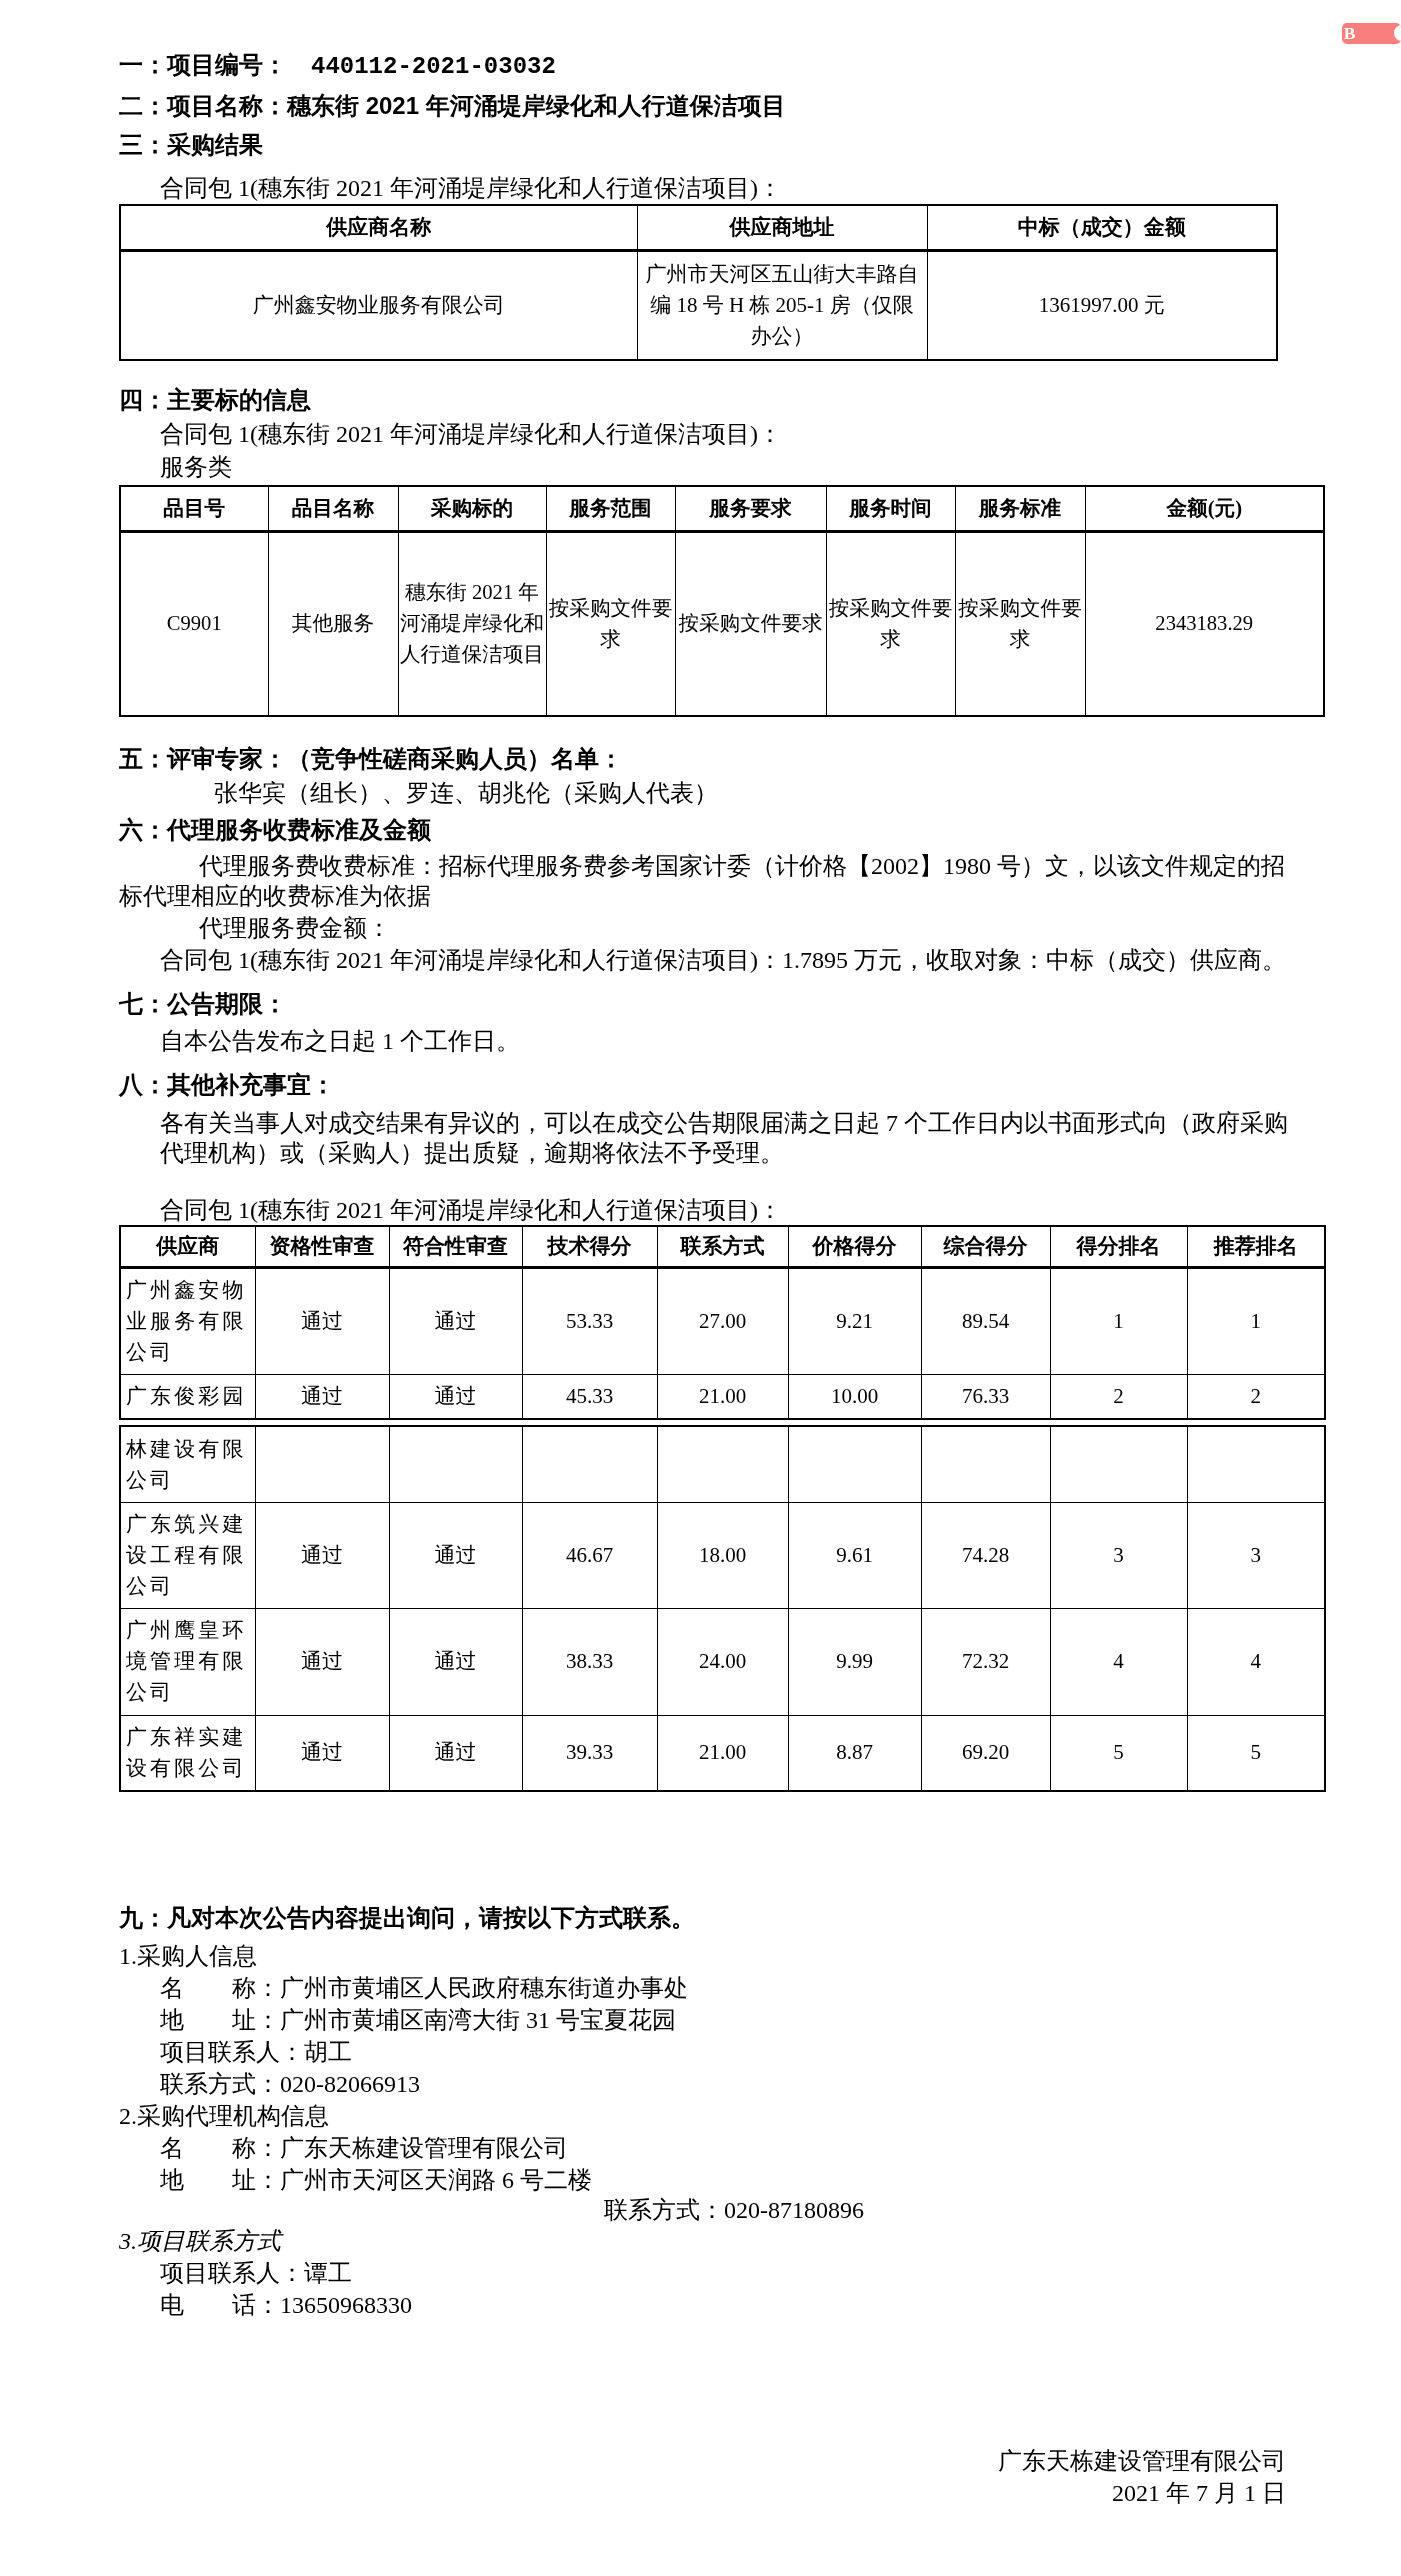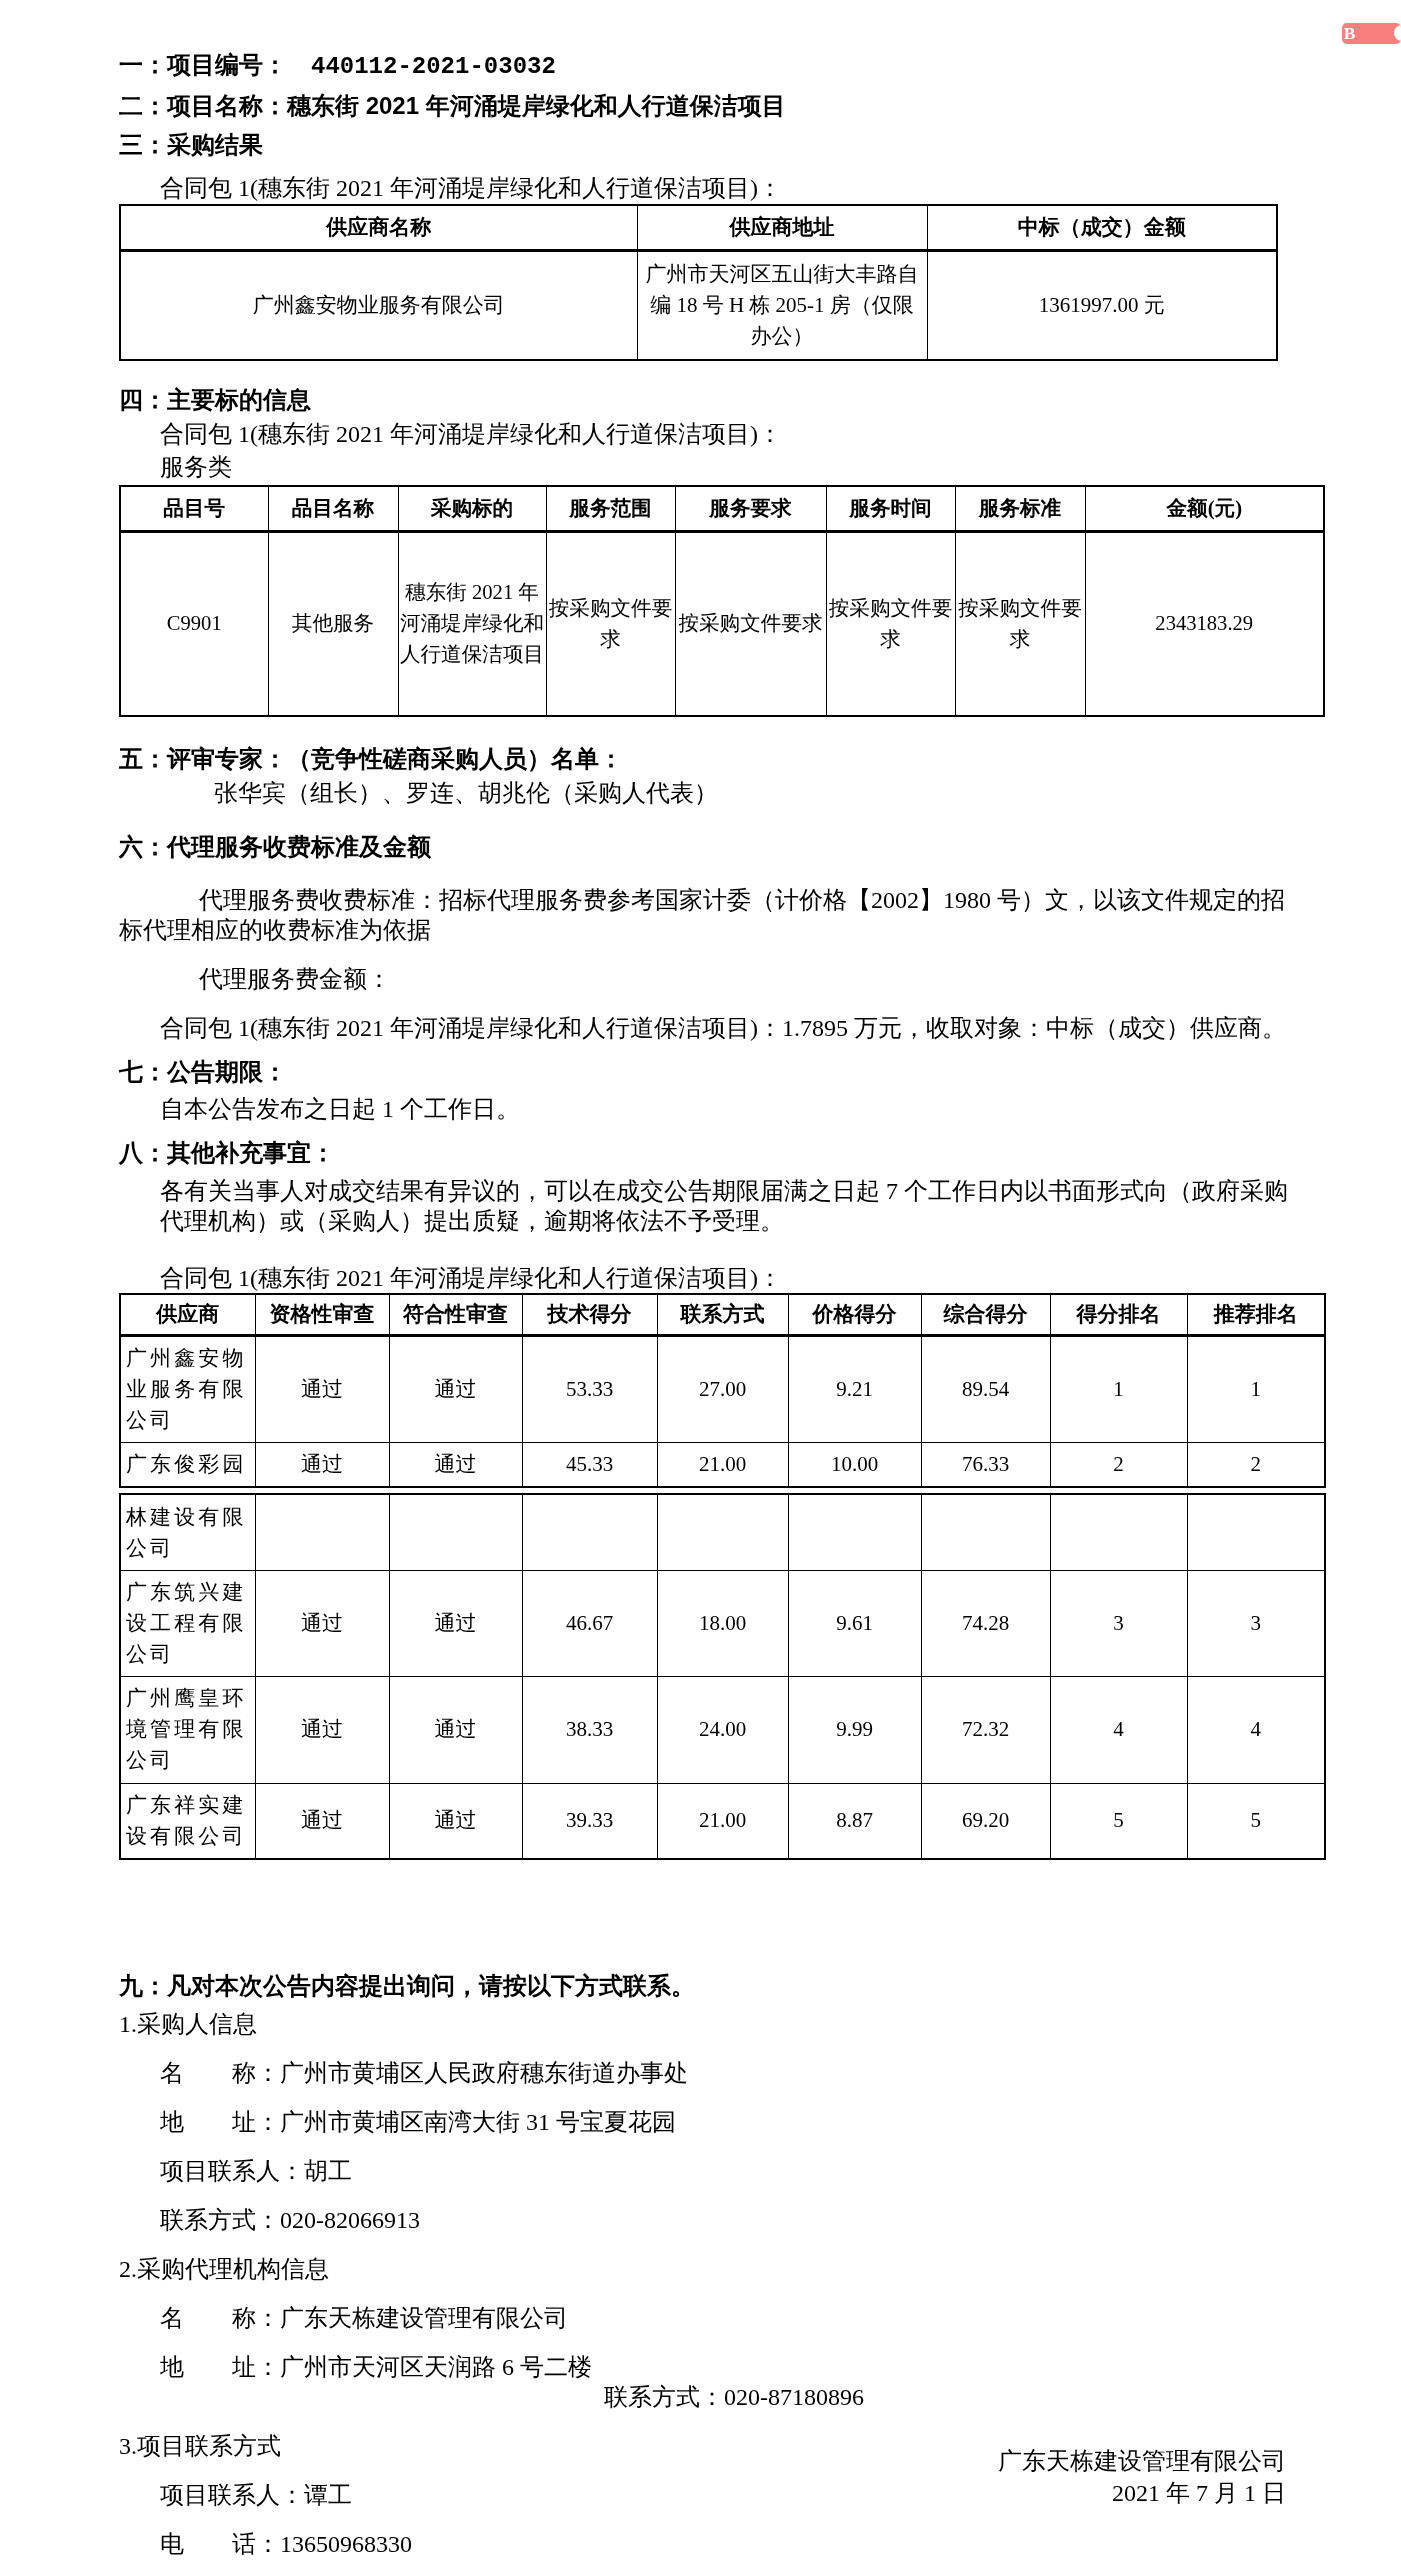--- a/index.html
+++ b/index.html
@@ -42,22 +42,22 @@
   .tbl-subject { width:1204px; margin-top:2.5px; font-size:20.6px; }
   .tbl-subject td { padding:6.2px 1.2px; height:169px; }
   .tbl-score { width:1206px; }
   .tbl-score th { border-bottom:3.1px solid #000; padding:3.7px 1.2px; }
   .tbl-score td { padding:6.2px 1.2px; }
   .tbl-score td.supplier {
     text-align:left; padding:6.2px 5px; letter-spacing:3.1px;
   }
 
   .mt14 { margin-top:8.7px; } .mt30 { margin-top:19px; } .mt36 { margin-top:22.5px; }
-  .mt8 { margin-top:19px; } .mt6 { margin-top:3.7px; } .mt44 { margin-top:27.5px; }
-  .mt24 { margin-top:19px; } .mt33 { margin-top:5px; } .mt170 { margin-top:106px; }
+  .mt8 { margin-top:2px; } .mt6 { margin-top:3.7px; } .mt44 { margin-top:27.5px; }
+  .mt24 { margin-top:1px;font-style:italic; } .mt33 { margin-top:5px; } .mt170 { margin-top:106px; }
   .mt0 { margin-top:0;text-align:center; }
 
   
   .footer {
     position:absolute; top:2445px; right:116px; text-align:right;
     font-size:24px; line-height:32px;
   }
 
   
   .badge {

